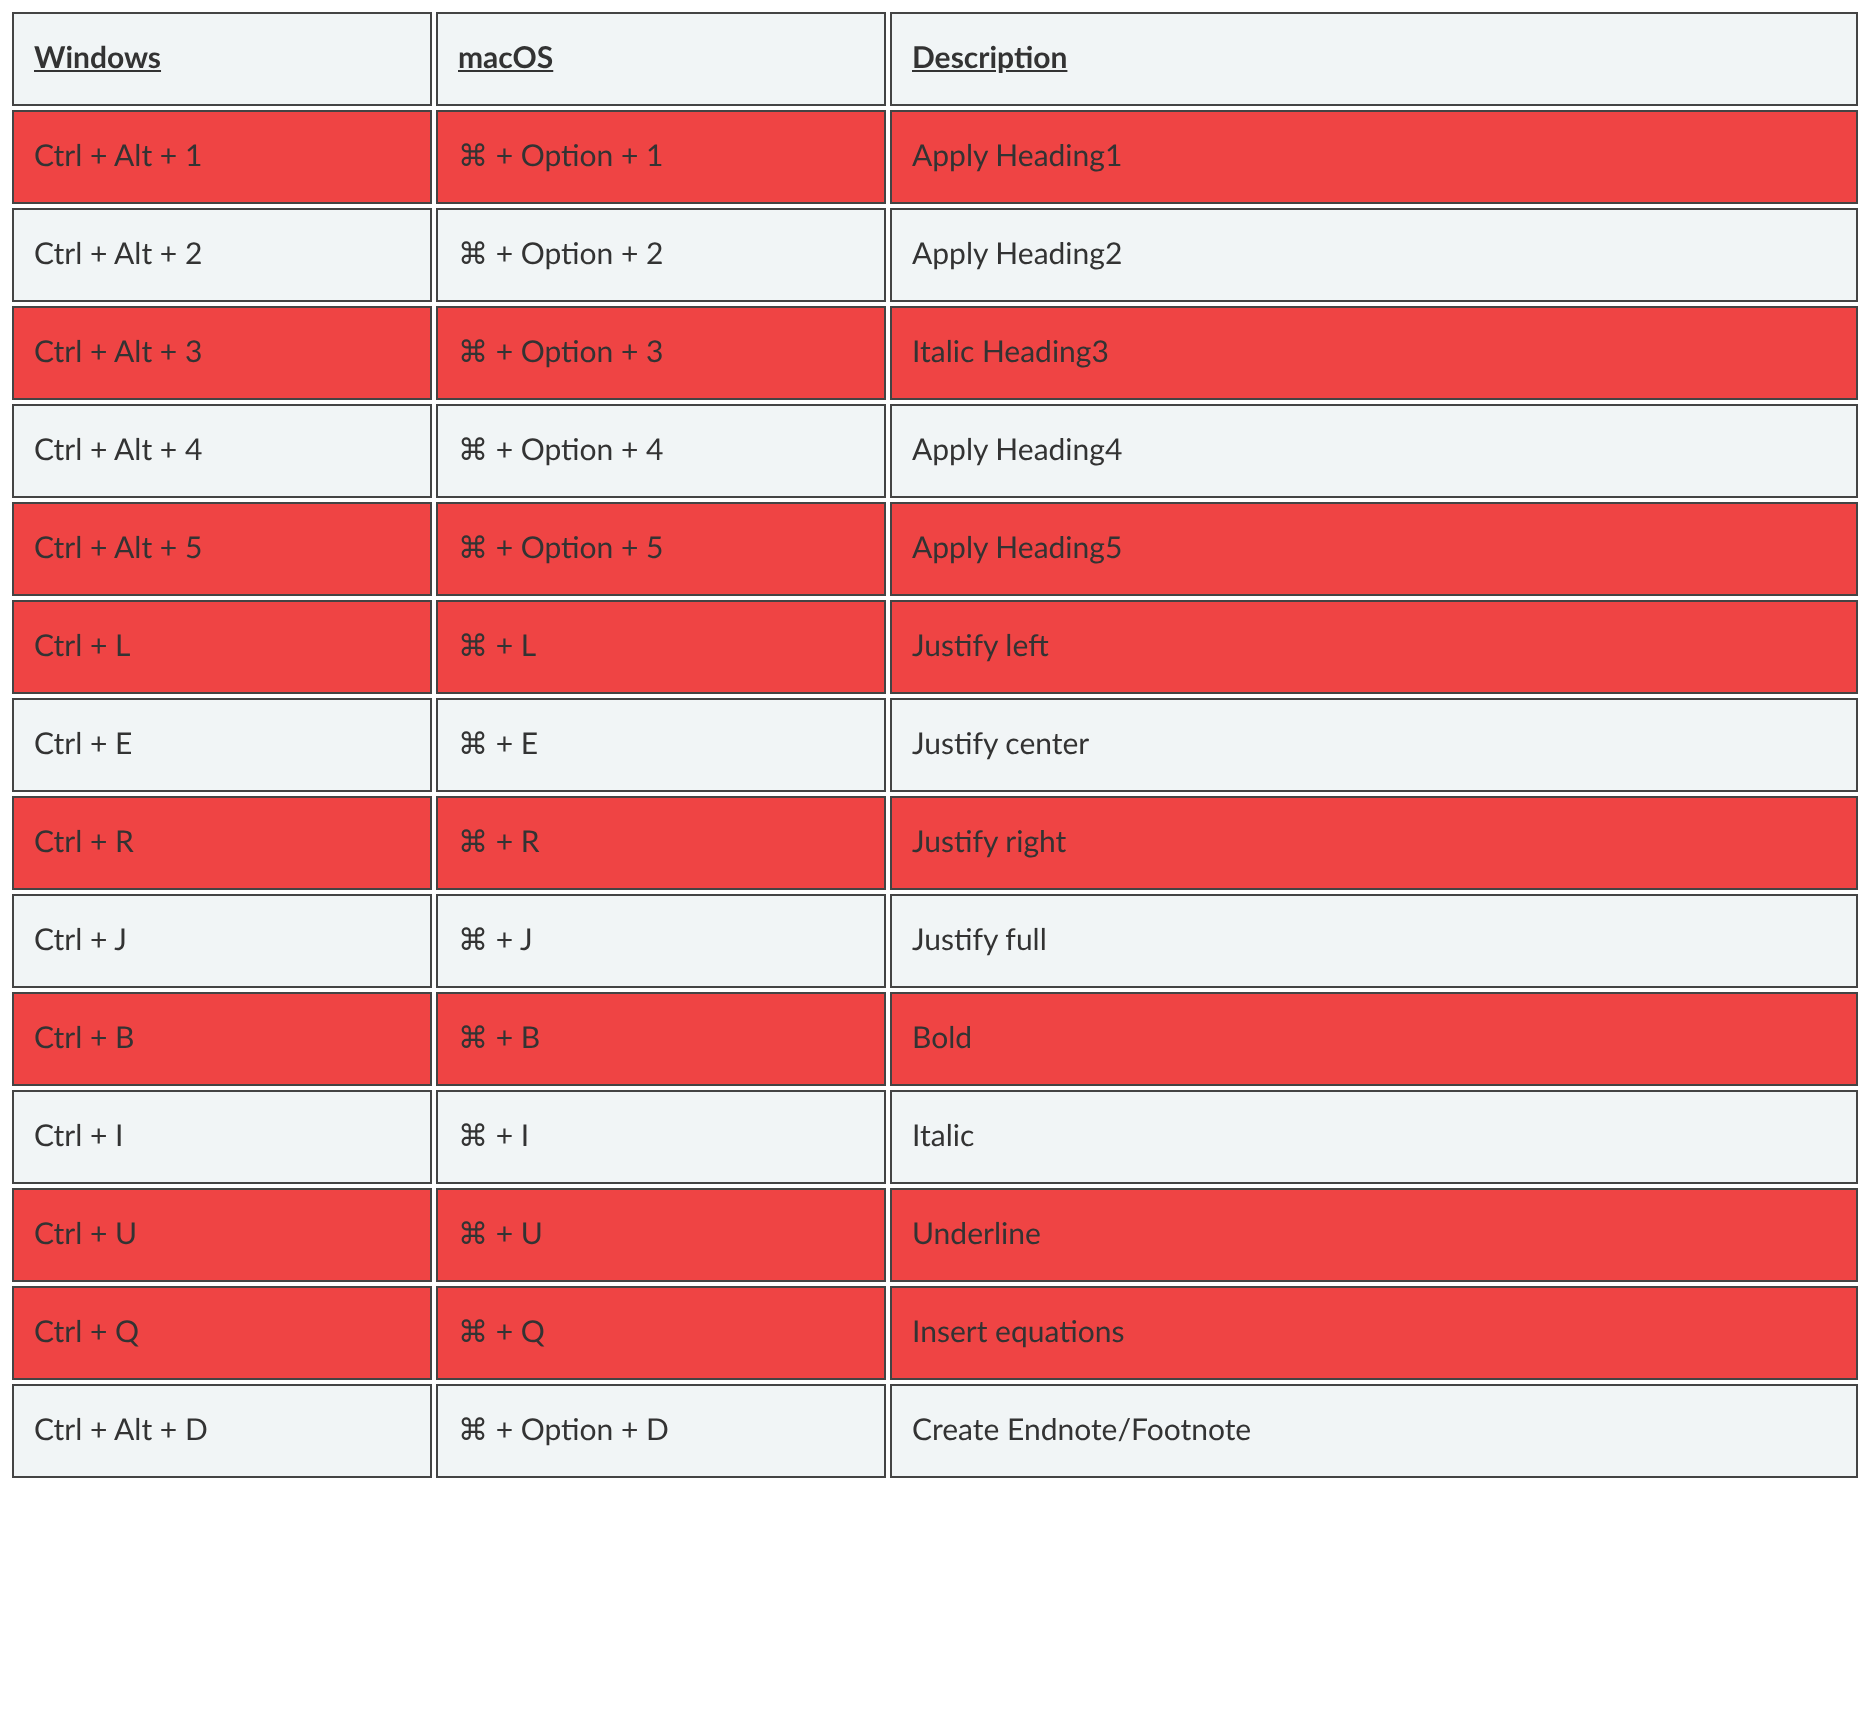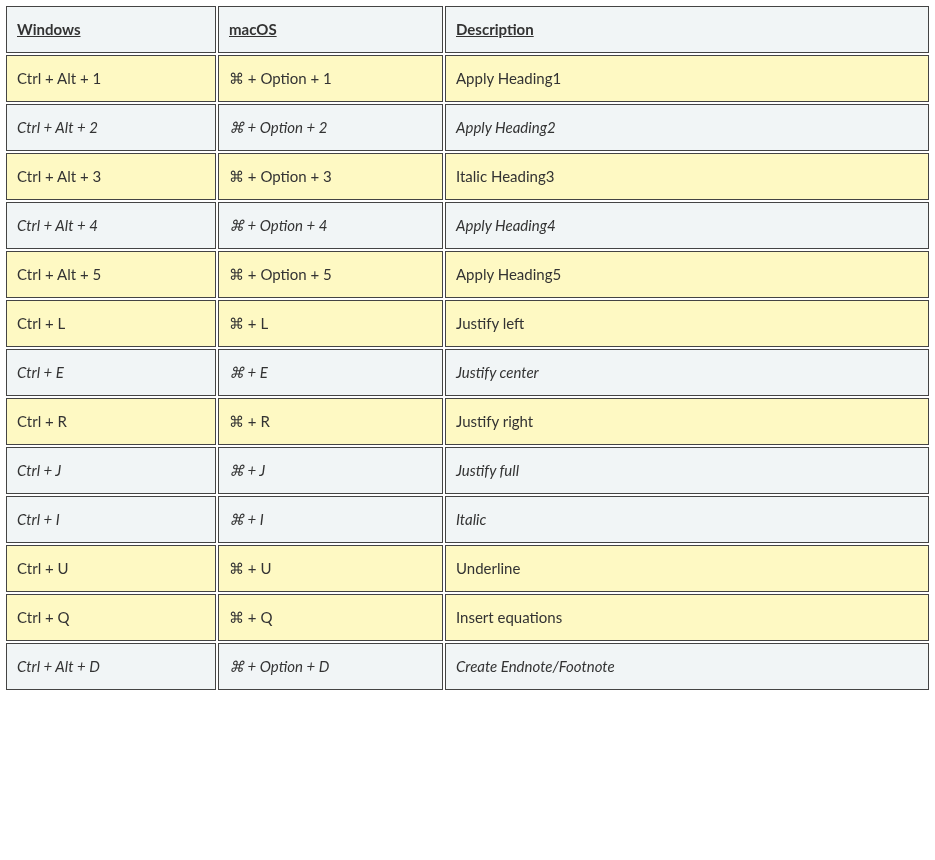--- a/index.html
+++ b/index.html
@@ -23,24 +23,23 @@
       vertical-align: middle;
       line-height: 1.4;
     }
     th {
       background: #f1f5f6;
       font-weight: 700;
       text-decoration: underline;
     }
     tr.zebra td {
       background: #f1f5f6;
-      font-style: italic;
     }
     tr.plain td {
-      background: #fef9c3;
+      background: #ef4444;
     }
     col.col-win { width: 210px; }
     col.col-mac { width: 225px; }
     col.col-desc { width: auto; }
   </style>
 </head>
 <body>
 
 <table>
   <colgroup>
@@ -94,20 +93,25 @@
       <tr class="plain">
         <td>Ctrl + R</td>
         <td>⌘ + R</td>
         <td>Justify right</td>
       </tr>
       <tr class="zebra">
         <td>Ctrl + J</td>
         <td>⌘ + J</td>
         <td>Justify full</td>
       </tr>
+      <tr class="plain">
+        <td>Ctrl + B</td>
+        <td>⌘ + B</td>
+        <td>Bold</td>
+      </tr>
       <tr class="zebra">
         <td>Ctrl + I</td>
         <td>⌘ + I</td>
         <td>Italic</td>
       </tr>
       <tr class="plain">
         <td>Ctrl + U</td>
         <td>⌘ + U</td>
         <td>Underline</td>
       </tr>

